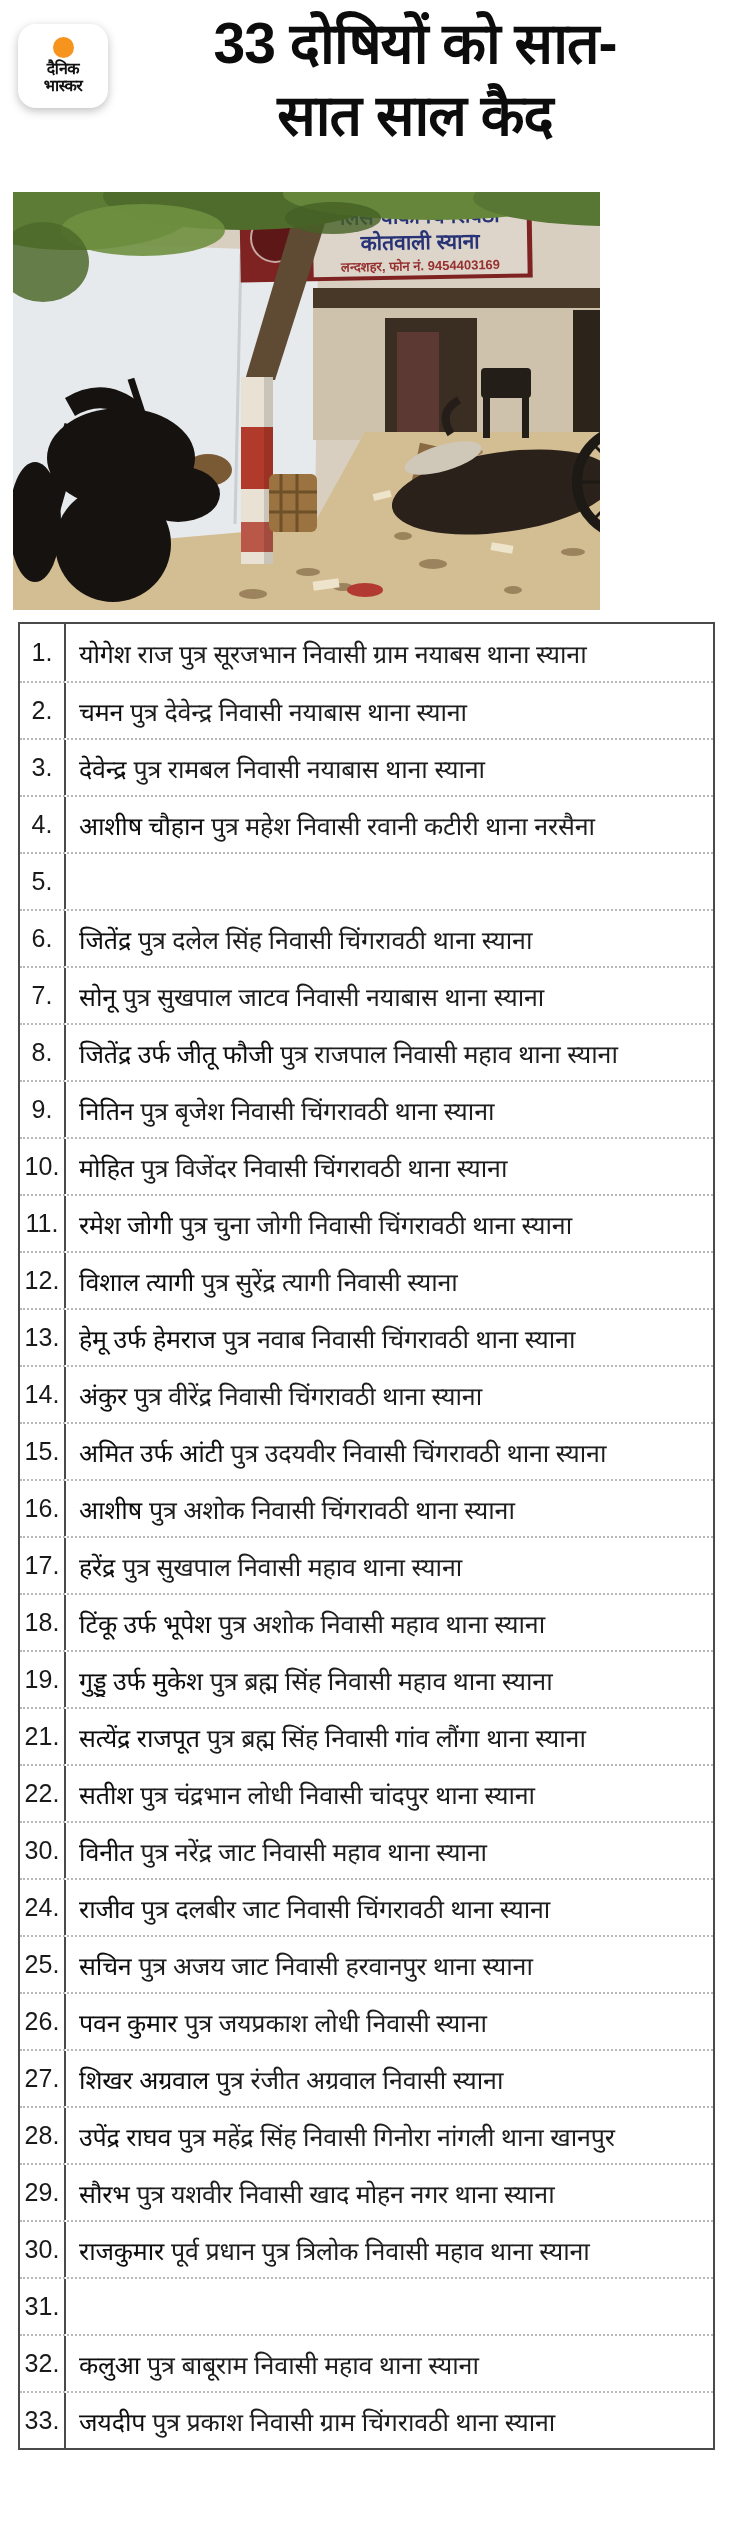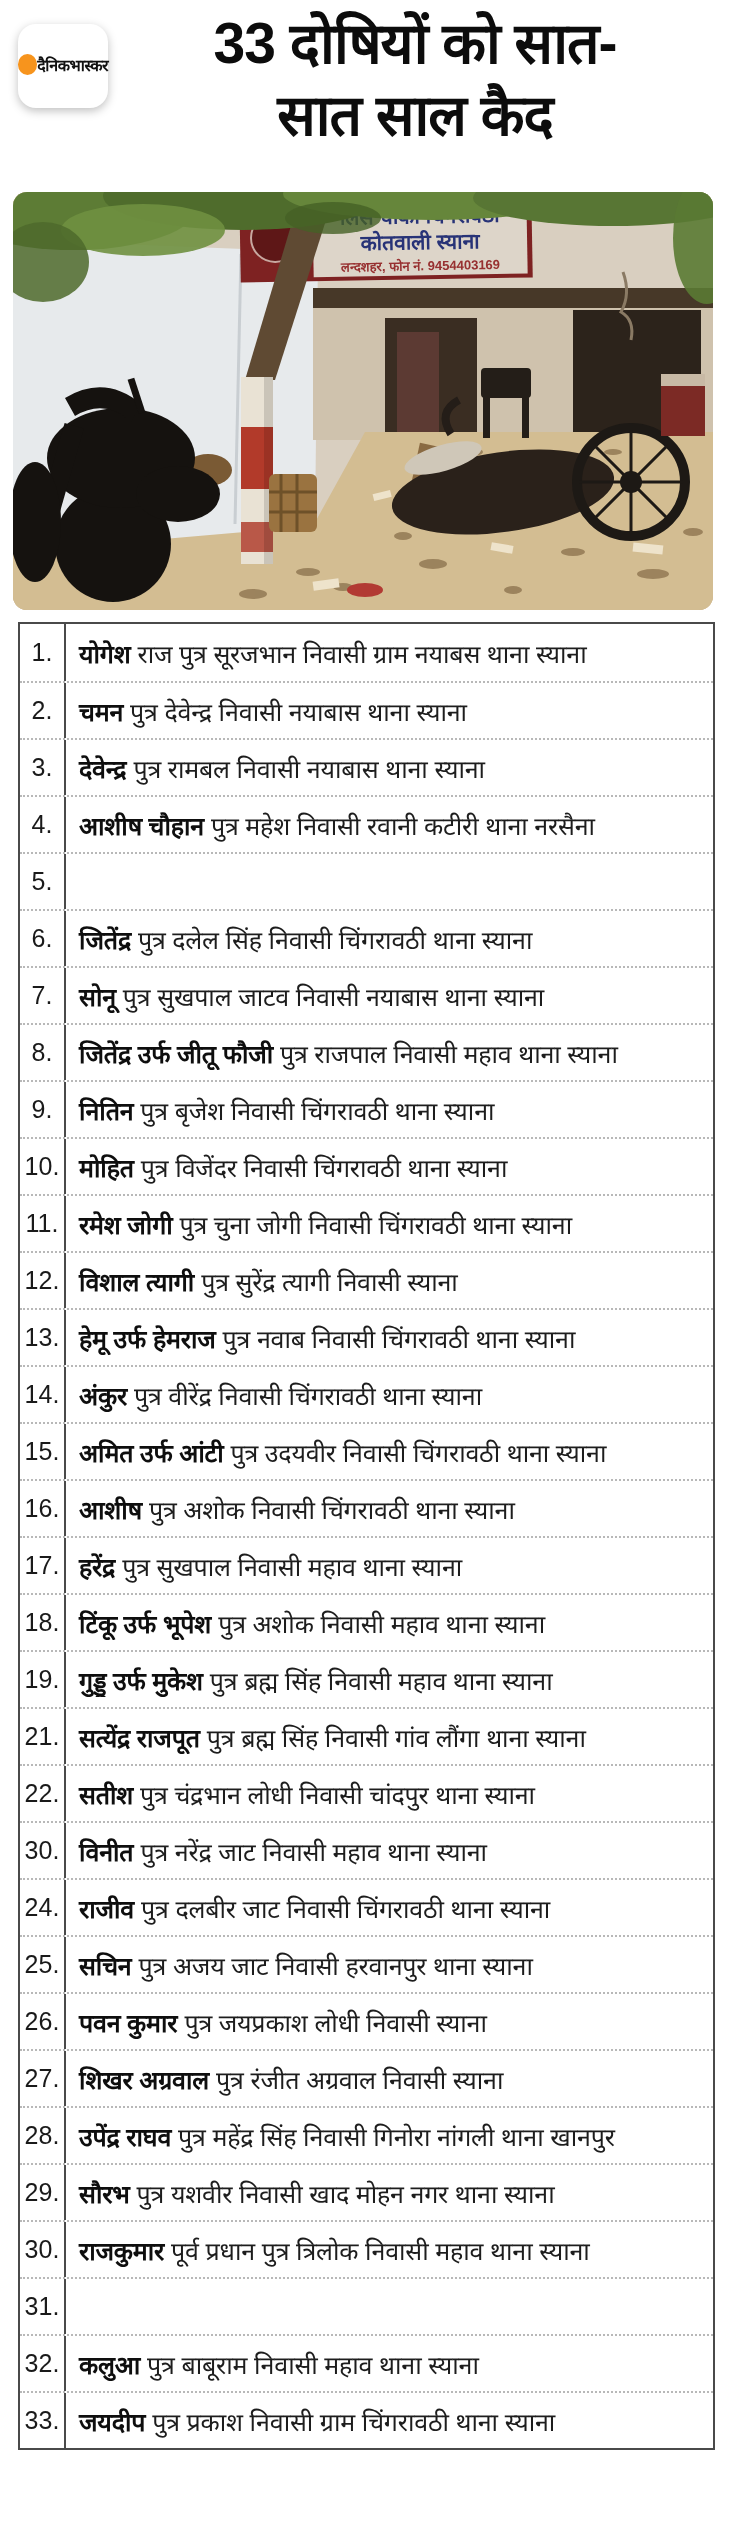--- a/index.html
+++ b/index.html
@@ -6,49 +6,49 @@
   body {
     width:730px; height:2530px; background:#ffffff; overflow:hidden;
     font-family:"Liberation Sans","DejaVu Sans",sans-serif; color:#111;
   }
   
   .header { position:relative; width:730px; height:192px; background:#fff; }
   .logo {
     position:absolute; left:18px; top:24px; width:90px; height:84px;
     background:#fff; border-radius:18px;
     box-shadow:0 3px 10px rgba(0,0,0,.25);
-    display:flex; flex-direction:row; align-items:center; justify-content:center;
+    display:flex; flex-direction:column; align-items:center; justify-content:center;
   }
   .logo .sun { width:21px; height:21px; border-radius:50%; background:#f7941d; margin-bottom:3px; }
   .logo .l1, .logo .l2 { font-weight:bold; font-size:16px; line-height:1.05; color:#111; letter-spacing:-0.5px; }
   .title {
     position:absolute; left:110px; top:8px; width:610px; text-align:center;
     font-weight:800; font-size:57px; line-height:1.26; color:#0c0c0c; letter-spacing:-1px;
   }
   
-  .photo { position:relative; margin-left:13px; width:700px; height:418px; overflow:hidden; background:#cdb791;border-radius:14px; }
+  .photo { position:relative; margin-left:13px; width:587px; height:418px; overflow:hidden; background:#cdb791; }
   .photo svg { display:block; }
   
   .table {
     margin-left:18px; margin-top:12px; width:697px;
     border:2px solid #4a4a4a; background:#fff;
   }
   .row { display:flex; height:57px; align-items:center; }
   .row + .row { border-top:2px dotted #b8b8b8; }
   .cell-num {
     width:46px; min-width:46px; align-self:stretch;
     display:flex; align-items:center; justify-content:center;
     border-right:2px solid #4a4a4a;
     font-size:25px; color:#1a1a1a;
   }
   .cell-text {
     flex:1; padding:0 6px 0 13px; font-size:25px; color:#1d1d1d;
     white-space:nowrap; overflow:hidden; letter-spacing:-0.2px;
   }
-  .cell-text .nm { font-weight:bold; color:#0e0e0e; margin-right:7px; }
+  .cell-text .nm { font-weight:normal; color:#0e0e0e; margin-right:7px; }
 </style>
 </head>
 <body>
 
 <div class="header">
   <div class="logo">
     <div class="sun"></div>
     <div class="l1">दैनिक</div>
     <div class="l2">भास्कर</div>
   </div>

